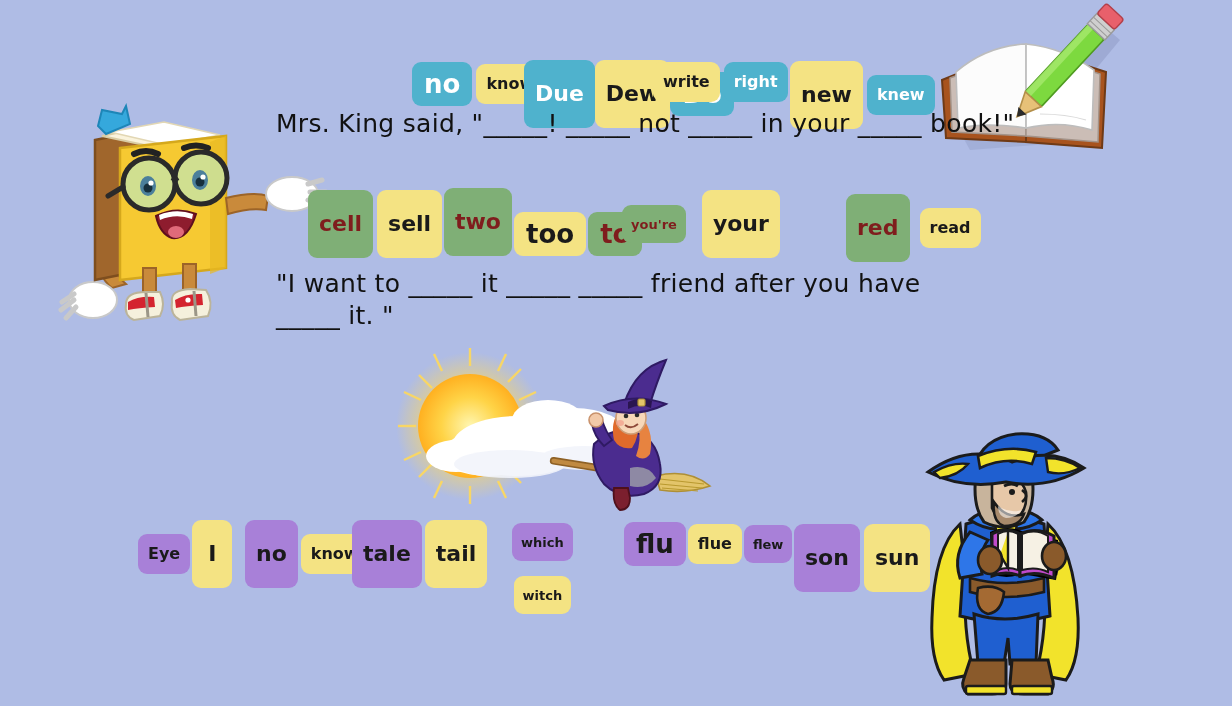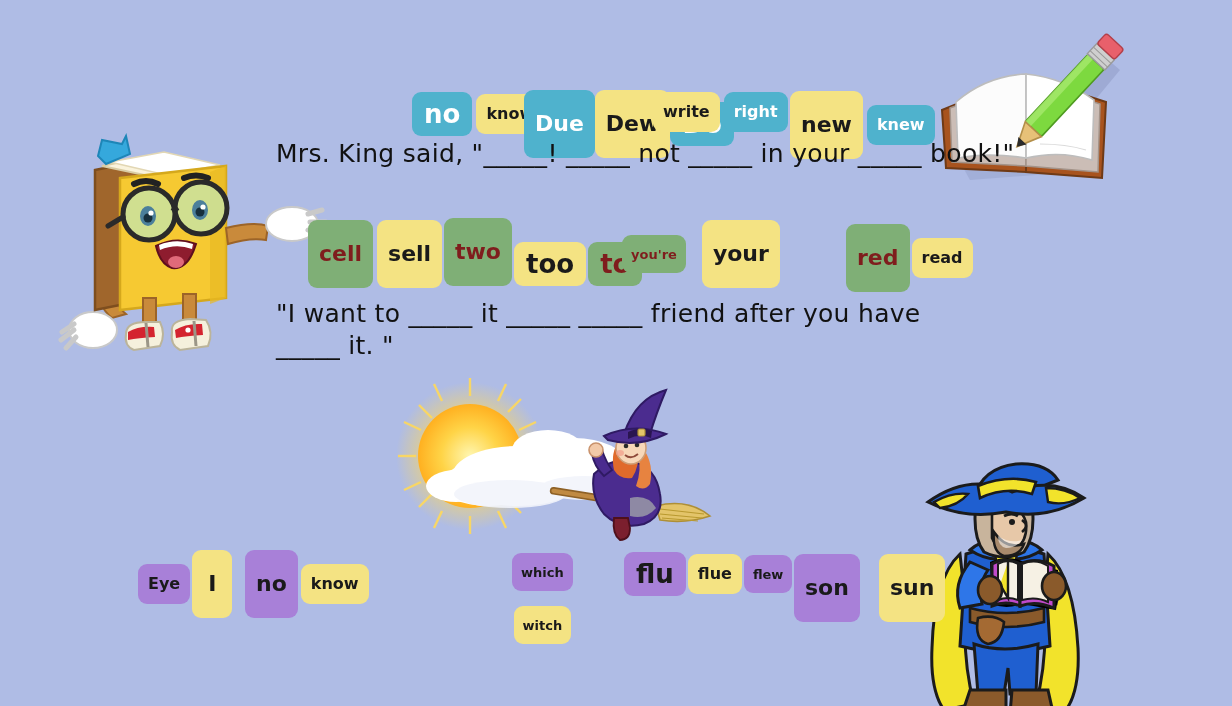--- a/index.html
+++ b/index.html
@@ -12,21 +12,20 @@
     height: 706px;
     background: #AFBCE5;
     font-family: "DejaVu Sans", sans-serif;
     overflow: hidden;
     position: relative;
   }
   #stage {
     position: relative;
     width: 1232px;
     height: 556px;
-    margin-top: 30px;
   }
 
   
   .tile-group { position: absolute; display: flex; align-items: center; }
   .tile {
     display: inline-flex;
     align-items: center;
     justify-content: center;
     border-radius: 9px;
     font-family: "DejaVu Sans", sans-serif;
@@ -338,48 +337,52 @@
     <span class="tile green sz-md">two</span>
     <span class="tile yellow sz-lg">too</span>
     <span class="tile green sz-lg">to</span>
   </div>
 
   <div class="tile-group" style="left:622px; top:190px; gap:16px;">
     <span class="tile green sz-xs">you're</span>
     <span class="tile yellow sz-md">your</span>
   </div>
 
-  <div class="tile-group" style="left:846px; top:194px; gap:2px;">
+  <div class="tile-group" style="left:846px; top:194px; gap:10px;">
     <span class="tile green sz-md">red</span>
     <span class="tile yellow sz-sm">read</span>
   </div>
 
   <div class="sentence" style="left:276px; top:268px; width:706px;">"I want to _____ it _____ _____ friend after you have _____ it. "</div>
 
   <div class="tile-group" style="left:138px; top:520px; gap:2px;text-align:center;">
     <span class="tile purple sz-sm">Eye</span>
     <span class="tile yellow sz-md">I</span>
   </div>
 
   <div class="tile-group" style="left:245px; top:520px; gap:3px;">
     <span class="tile purple sz-md">no</span>
     <span class="tile yellow sz-sm">know</span>
   </div>
 
+  <div class="tile-group" style="left:352px; top:520px; gap:3px;">
+    <span class="tile purple sz-md">tale</span>
+    <span class="tile yellow sz-md">tail</span>
+  </div>
 
   <div class="tile-group" style="left:512px; top:523px; gap:15px;flex-direction:column;">
     <span class="tile purple sz-xs">which</span>
     <span class="tile yellow sz-xs">witch</span>
   </div>
 
   <div class="tile-group" style="left:624px; top:522px; gap:2px;justify-content:flex-end;">
     <span class="tile purple sz-lg">flu</span>
     <span class="tile yellow sz-sm">flue</span>
     <span class="tile purple sz-xs">flew</span>
   </div>
 
-  <div class="tile-group" style="left:794px; top:524px; gap:19px;">
+  <div class="tile-group" style="left:794px; top:524px; gap:4px;">
     <span class="tile purple sz-md">son</span>
     <span class="tile yellow sz-md">sun</span>
   </div>
 
 
 </div>
 
 </body></html>

